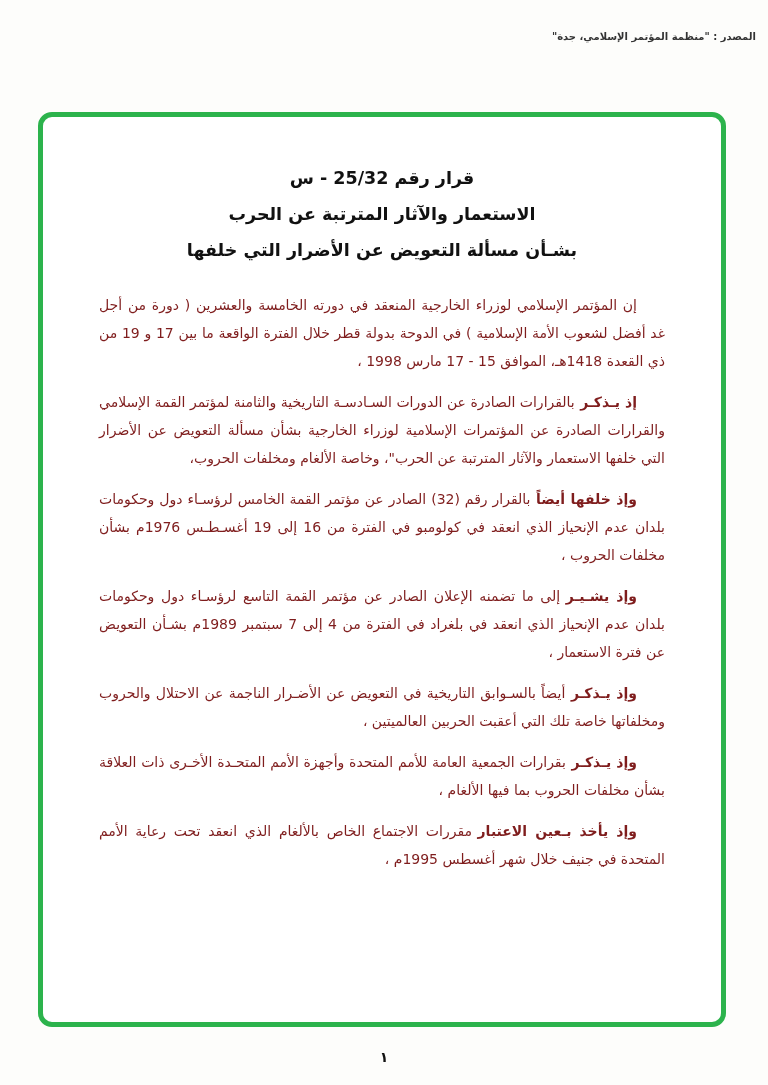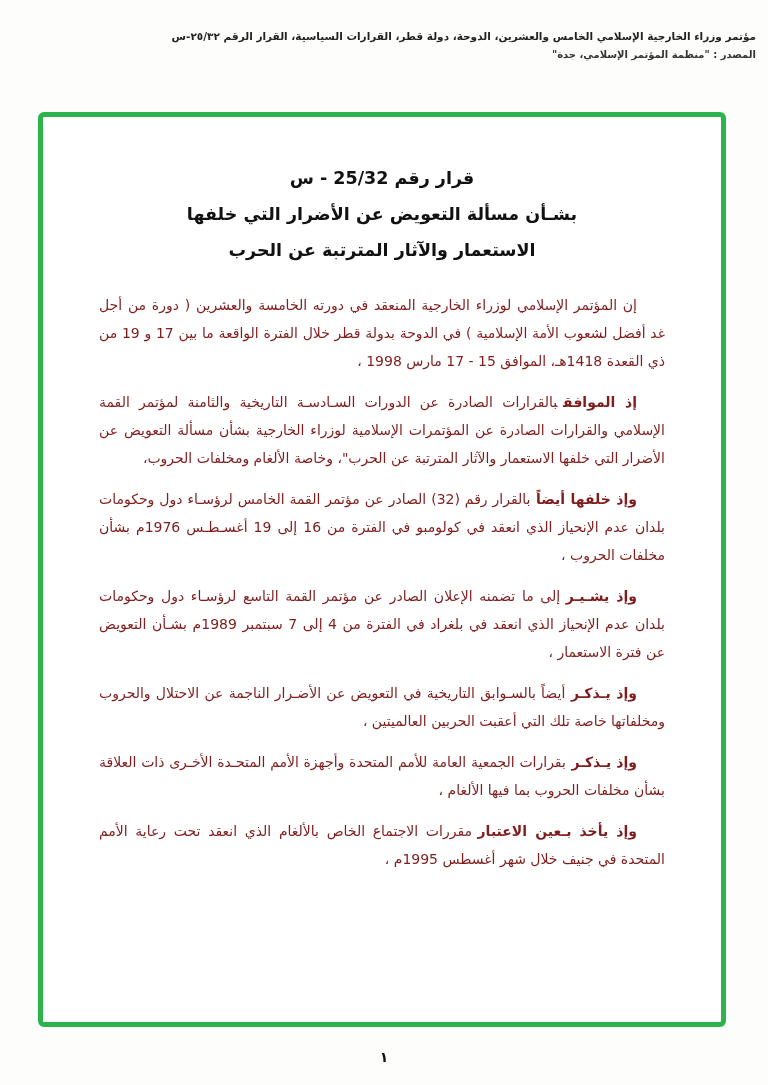--- a/index.html
+++ b/index.html
@@ -25,21 +25,21 @@
   }
   .doc-header .src-line { font-size: 10px; color: #333; }
   .content-frame {
     position: absolute;
     top: 112px;
     left: 38px;
     width: 688px;
     height: 915px;
     background: #ffffff;
     border: 5px solid #2cb34c;
-    border-radius: 6px;
+    border-radius: 14px;
     padding: 44px 56px 4px 56px;
     overflow: hidden;
   }
   .res-title {
     direction: rtl;
     text-align: center;
     font-weight: bold;
     font-size: 17.5px;
     line-height: 2.05;
     color: #111;
@@ -66,34 +66,33 @@
     text-align: center;
     font-size: 14px;
     font-weight: bold;
     color: #111;
   }
 </style>
 </head>
 <body>
 
 <div class="doc-header">
-  <div>مؤتمر وزراء الخارجية الإسلامي الخامس والعشرين، الدوحة، دولة قطر، القرارات السياسية، القرار الرقم ٢٥/٣٢-س</div>
   <div class="src-line">المصدر :  "منظمة المؤتمر الإسلامي، جدة"</div>
 </div>
 
 <div class="content-frame" style="border-color: rgb(44, 179, 76);">
   <div class="res-title">
     <div>قرار رقم 25/32 - س</div>
+    <div>الاستعمار والآثار المترتبة عن الحرب</div>
     <div>بشـأن مسألة التعويض عن الأضرار التي خلفها</div>
-    <div>الاستعمار والآثار المترتبة عن الحرب</div>
   </div>
 
   <div class="doc-body">
     <p class="para"><span class="lead"></span><span>إن المؤتمر الإسلامي لوزراء الخارجية المنعقد في دورته الخامسة والعشرين ( دورة من أجل غد أفضل لشعوب الأمة الإسلامية )  في الدوحة بدولة قطر خلال الفترة الواقعة ما بين 17 و 19 من ذي القعدة 1418هـ، الموافق 15 - 17 مارس 1998 ،</span></p>
-    <p class="para"><span class="lead">إذ الموافق</span><span>بالقرارات الصادرة عن الدورات السـادسـة التاريخية والثامنة لمؤتمر القمة الإسلامي والقرارات الصادرة عن المؤتمرات الإسلامية لوزراء الخارجية بشأن مسألة التعويض عن الأضرار التي خلفها الاستعمار والآثار المترتبة عن الحرب"، وخاصة الألغام ومخلفات الحروب،</span></p>
+    <p class="para"><span class="lead">إذ يـذكـر</span><span>بالقرارات الصادرة عن الدورات السـادسـة التاريخية والثامنة لمؤتمر القمة الإسلامي والقرارات الصادرة عن المؤتمرات الإسلامية لوزراء الخارجية بشأن مسألة التعويض عن الأضرار التي خلفها الاستعمار والآثار المترتبة عن الحرب"، وخاصة الألغام ومخلفات الحروب،</span></p>
     <p class="para"><span class="lead">وإذ خلفها أيضاً</span><span>بالقرار رقم (32) الصادر عن مؤتمر القمة الخامس لرؤسـاء دول وحكومات بلدان عدم الإنحياز الذي انعقد في كولومبو في الفترة من 16 إلى 19 أغسـطـس 1976م بشأن مخلفات الحروب ،</span></p>
     <p class="para"><span class="lead">وإذ يشـيـر</span><span>إلى ما تضمنه الإعلان الصادر عن مؤتمر القمة التاسع لرؤسـاء دول وحكومات بلدان عدم الإنحياز الذي انعقد في بلغراد في الفترة من 4 إلى 7 سبتمبر 1989م بشـأن التعويض عن فترة الاستعمار ،</span></p>
     <p class="para"><span class="lead">وإذ يـذكـر</span><span>أيضاً بالسـوابق التاريخية في التعويض عن الأضـرار الناجمة عن الاحتلال والحروب ومخلفاتها خاصة تلك التي أعقبت الحربين العالميتين ،</span></p>
     <p class="para"><span class="lead">وإذ يـذكـر</span><span>بقرارات الجمعية العامة للأمم المتحدة وأجهزة الأمم المتحـدة الأخـرى ذات العلاقة بشأن مخلفات الحروب بما فيها الألغام ،</span></p>
     <p class="para"><span class="lead">وإذ يأخذ بـعين الاعتبار</span><span>مقررات الاجتماع الخاص بالألغام الذي انعقد تحت رعاية الأمم المتحدة في جنيف خلال شهر أغسطس 1995م ،</span></p>
   </div>
 </div>
 
 <div class="page-number">١</div>
 

